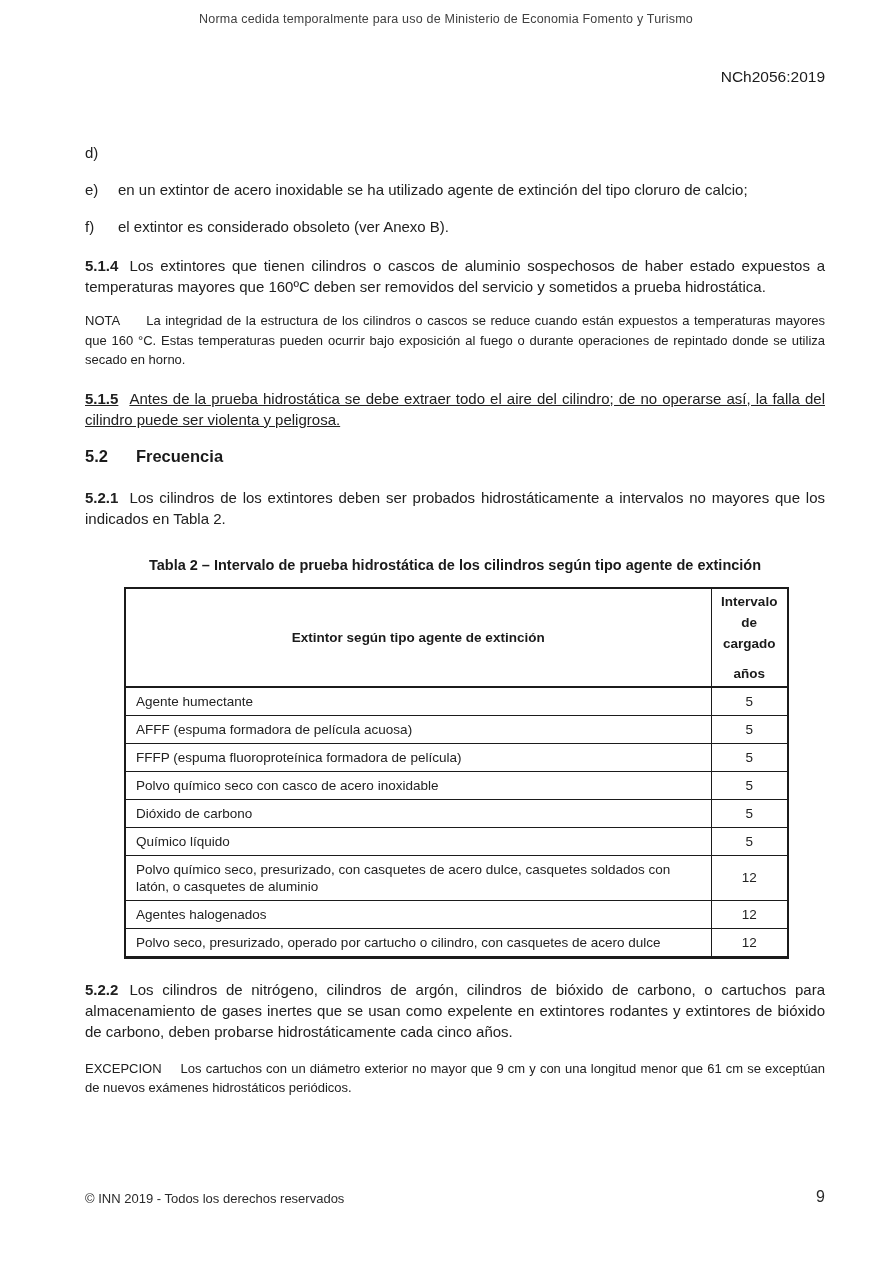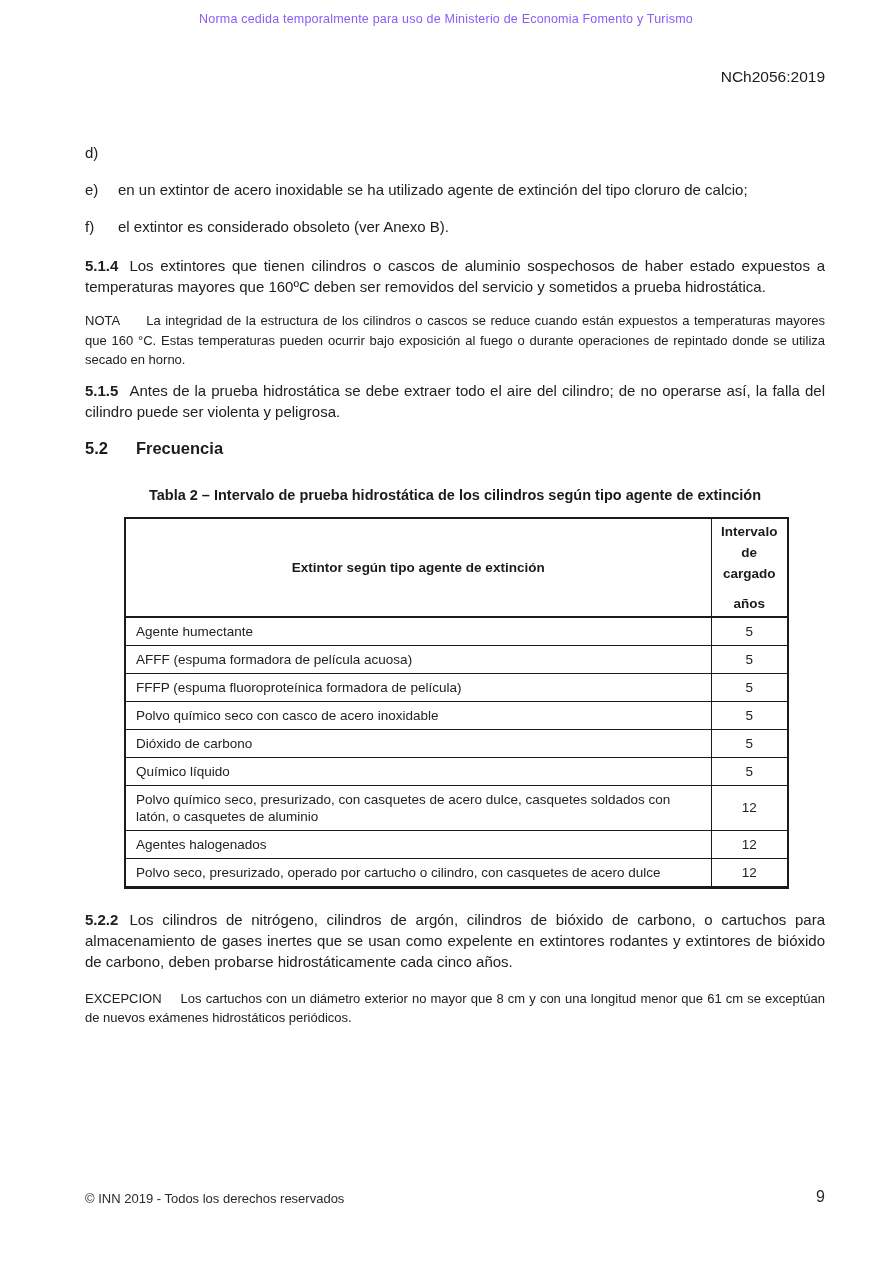--- a/index.html
+++ b/index.html
@@ -11,21 +11,21 @@
     font-family: "Liberation Sans", sans-serif;
     color: #212121;
     overflow: hidden;
   }
   .watermark {
     position: absolute;
     top: 12px; left: 0;
     width: 100%;
     text-align: center;
     font-size: 12.5px;
-    color: #8b5cf6;
+    color: #404040;
     letter-spacing: 0.2px;
   }
   .doc-code {
     position: absolute;
     top: 68px; right: 67px;
     font-size: 15.5px;
     font-weight: 400;
     color: #1b1b1b;
   }
   .content {
@@ -41,21 +41,21 @@
   .pnum { font-weight: 700; margin-right: 11px; }
   #p514 { margin-top: 18px; }
   .note {
     font-size: 13px;
     line-height: 19.5px;
     text-align: justify;
     margin: 0;
   }
   .note-label { margin-right: 26px; }
   #nota { margin-top: 14px; }
-  #p515 { margin-top: 10px; }
+  #p515 { margin-top: 18px; text-decoration: underline; }
   .sec-heading {
     margin-top: 15px;
     font-size: 16.5px;
     font-weight: 700;
     line-height: 22px;
     color: #1b1b1b;
   }
   .sec-heading .hnum { margin-right: 28px; }
   #p521 { margin-top: 20px; }
   .table-title {
@@ -143,20 +143,23 @@
     </p>
 
     <p class="para" id="p515">
       <span class="pnum">5.1.5</span><span>Antes de la prueba hidrostática se debe extraer todo el aire del cilindro; de no operarse así, la falla del cilindro puede ser violenta y peligrosa.</span>
     </p>
 
     <div class="sec-heading">
       <span class="hnum">5.2</span><span>Frecuencia</span>
     </div>
 
+    <p class="para" id="p521">
+      <span class="pnum">5.2.1</span><span>Los cilindros de los extintores deben ser probados hidrostáticamente a intervalos no mayores que los indicados en Tabla 2.</span>
+    </p>
 
     <div class="table-title">Tabla 2 – Intervalo de prueba hidrostática de los cilindros según tipo agente de extinción</div>
 
     <table class="freq">
       <colgroup>
           <col class="c1">
           <col class="c2">
         </colgroup>
       <thead>
         <tr>
@@ -205,21 +208,21 @@
           <td class="years">12</td>
         </tr>
       </tbody>
     </table>
 
     <p class="para" id="p522">
       <span class="pnum">5.2.2</span><span>Los cilindros de nitrógeno, cilindros de argón, cilindros de bióxido de carbono, o cartuchos para almacenamiento de gases inertes que se usan como expelente en extintores rodantes y extintores de bióxido de carbono, deben probarse hidrostáticamente cada cinco años.</span>
     </p>
 
     <p class="note" id="excepcion">
-      <span class="exc-label">EXCEPCION</span><span>Los cartuchos con un diámetro exterior no mayor que 8 cm y con una longitud menor que 61 cm se exceptúan de nuevos exámenes hidrostáticos periódicos.</span>
+      <span class="exc-label">EXCEPCION</span><span>Los cartuchos con un diámetro exterior no mayor que 9 cm y con una longitud menor que 61 cm se exceptúan de nuevos exámenes hidrostáticos periódicos.</span>
     </p>
 
   </div>
 
   <div class="footer-copy">© INN 2019 - Todos los derechos reservados</div>
   <div class="footer-page">9</div>
 
 </div>
 
 </body></html>

